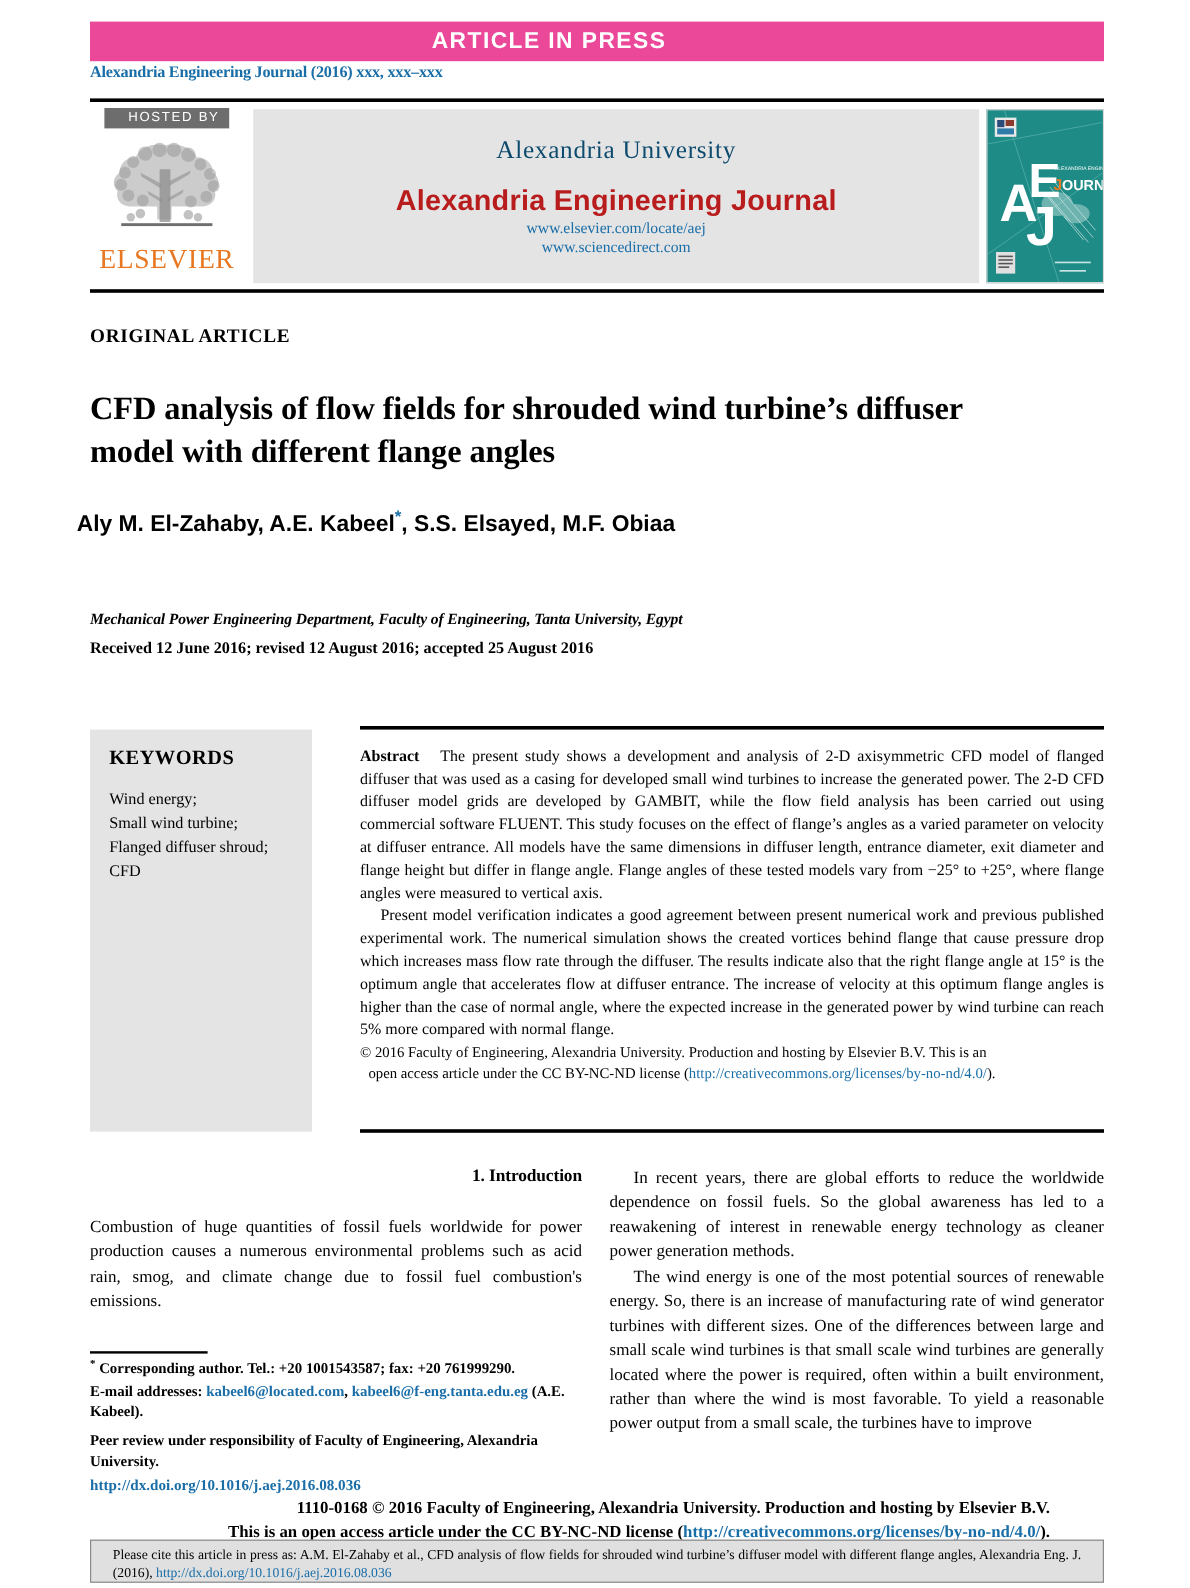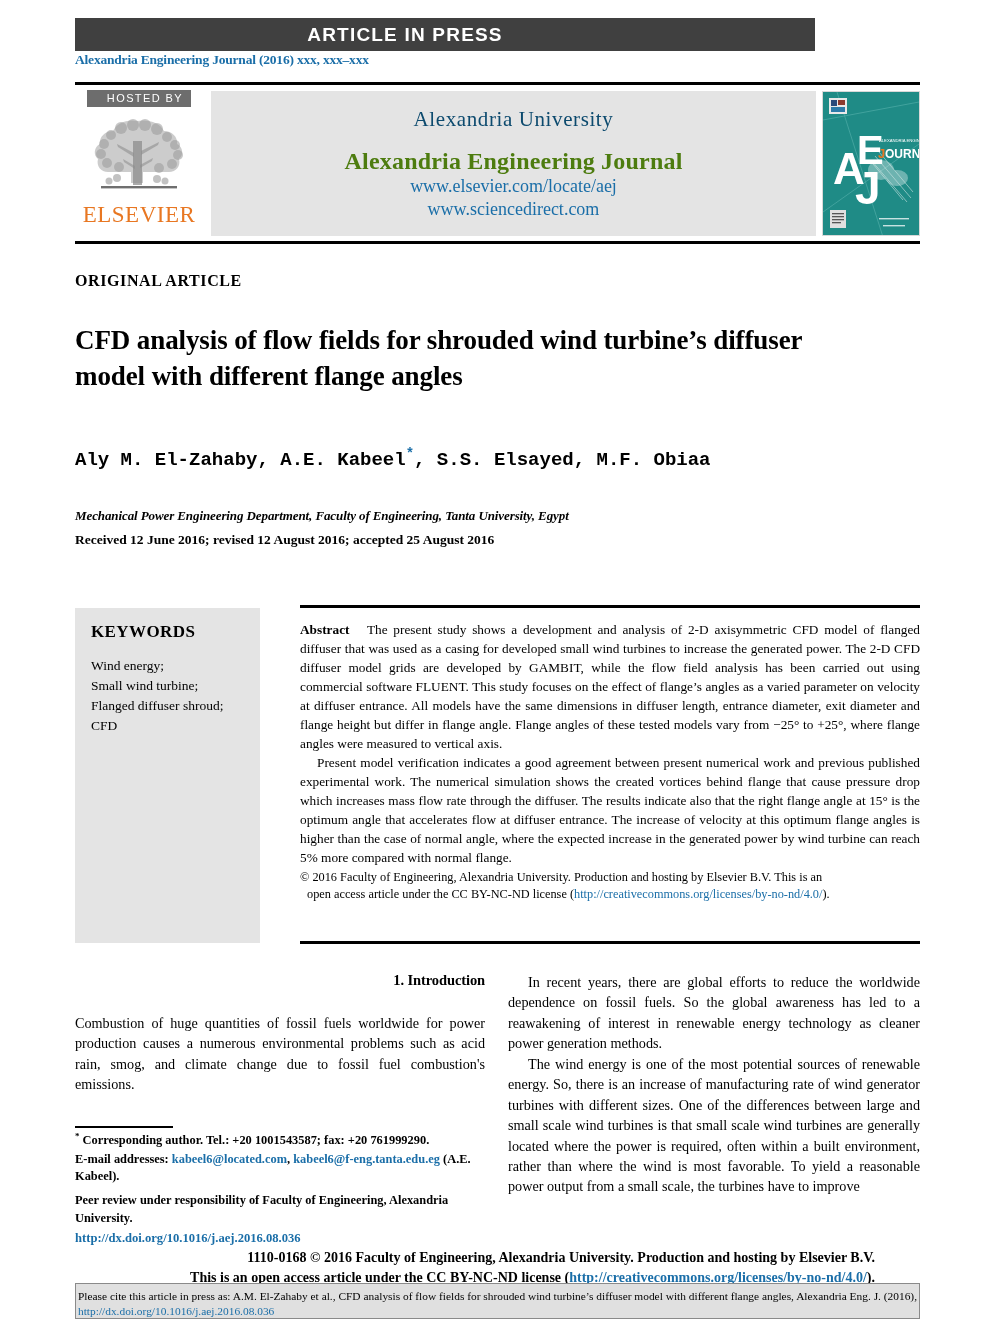--- a/index.html
+++ b/index.html
@@ -12,22 +12,22 @@
     position: relative;
     overflow: hidden;
   }
 
   .page { position: relative; width: 992px; height: 1323px; }
 
   
   .aip-banner {
     position: absolute;
     left: 75px; top: 18px;
-    width: 740px; height: 33px;
-    background: #404040;
+    width: 845px; height: 33px;
+    background: #ec4899;
   }
   .aip-text {
     position: absolute;
     left: 0; right: 80px; top: 50%;
     transform: translateY(-50%);
     text-align: center;
     color: #ffffff;
     font-family: "Liberation Sans", sans-serif;
     font-weight: bold;
     font-size: 19px;
@@ -107,34 +107,34 @@
     justify-content: center;
   }
   .ju-univ {
     font-family: "Liberation Serif", serif;
     font-size: 21px;
     letter-spacing: 0.6px;
     color: #0c4a6e;
     margin-bottom: 16px;
   }
   .ju-title {
-    font-family: Liberation Serif, serif;
+    font-family: Liberation Sans, sans-serif;
     font-weight: bold;
     font-size: 24px;
     letter-spacing: 0.2px;
-    color: #4d7c0f;
+    color: #b91c1c;
   }
   .ju-links {
     text-align: center;
     line-height: 1.25;
   }
   .ju-links a, .ju-links span {
     display: block;
     color: #1a6ea8;
-    font-size: 18px;
+    font-size: 13px;
     text-decoration: none;
     font-family: "Liberation Serif", serif;
     text-align: center;
   }
 
   
   .aej-cover {
     flex: 0 0 98px;
     width: 98px;
     margin: 3px 0 4px 0;
@@ -158,26 +158,25 @@
     left: 75px; top: 305px;
     width: 800px;
     font-family: "Liberation Serif", serif;
     font-weight: bold;
     font-size: 27px;
     line-height: 1.33;
     letter-spacing: -0.1px;
   }
   .authors {
     position: absolute;
-    left: 75px; top: 422px;
+    left: 64px; top: 422px;
     width: 820px;
-    font-family: Liberation Mono, monospace;
+    font-family: Liberation Sans, sans-serif;
     font-weight: bold;
     font-size: 19px;
-    margin-top: 24px;
   }
   .authors .star { color: #1a6ea8; font-size: 14px; vertical-align: super; }
   .affiliation {
     position: absolute;
     left: 75px; top: 508px;
     width: 820px;
     font-family: "Liberation Serif", serif;
     font-style: italic;
     font-weight: bold;
     font-size: 13px;
@@ -311,21 +310,21 @@
     text-align: right;
   }
 
   
   .cite-box {
     position: absolute;
     left: 75px; top: 1283px;
     width: 845px; height: 36px;
     background: #e0e0e0;
     border: 1px solid #8a8a8a;
-    padding: 5px 2px;
+    padding: 5px 18px;
     font-family: "Liberation Serif", serif;
     font-size: 11.4px;
     line-height: 1.35;
     text-align: justify;
   }
 </style>
 </head>
 <body>
 
 <div class="page">

